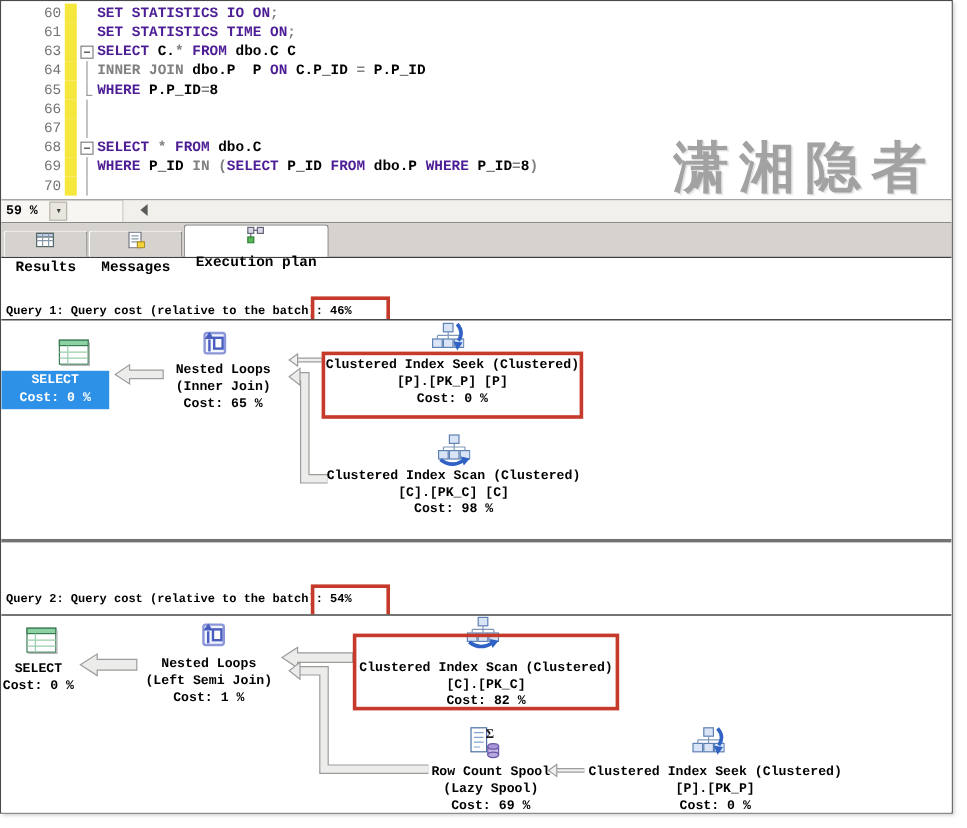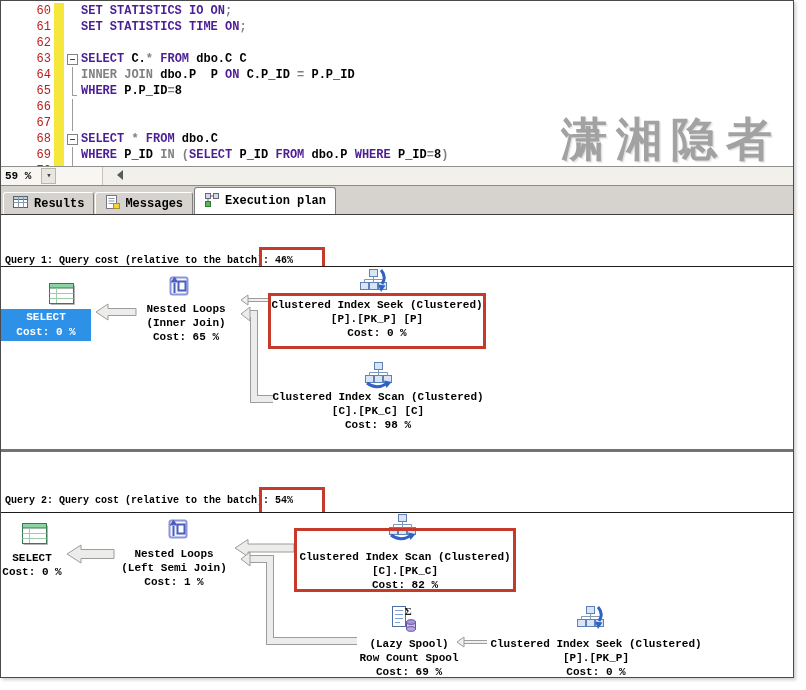--- a/index.html
+++ b/index.html
@@ -4,21 +4,21 @@
 <style>
   html,body{margin:0;padding:0;background:#fff;}
   body{width:806px;height:690px;position:relative;font-family:"Liberation Mono","DejaVu Sans Mono",monospace;}
   .window{position:absolute;left:0;top:0;width:792px;height:676px;background:#fff;
           border:1px solid #4a4a4a;box-shadow:2px 2px 3px #cfcfcf;overflow:hidden;}
 
   
   .editor{position:relative;height:163px;background:#fff;overflow:hidden;padding-top:2px;
           border-bottom:1px solid #909090;}
   .crow{display:flex;height:16px;line-height:16px;font-size:12px;font-weight:bold;white-space:pre;}
-  .lnum{width:50px;flex:none;text-align:right;color:#b91c1c;font-weight:normal;padding-right:3px;}
+  .lnum{width:50px;flex:none;text-align:right;color:#737373;font-weight:normal;padding-right:3px;}
   .ybar{width:10px;flex:none;background:#F6E73C;}
   .fold{width:17px;flex:none;position:relative;}
   .fold .fbox{position:absolute;left:3px;top:3px;width:9px;height:9px;border:1px solid #828282;background:#fff;}
   .fold .fbox::after{content:'';position:absolute;left:2px;top:3.5px;width:5px;height:1px;background:#404040;}
   .fold .vline{position:absolute;left:8px;top:0;bottom:0;width:1px;background:#9c9c9c;}
   .fold .vline.end{bottom:3px;}
   .fold .tick{position:absolute;left:8px;bottom:3px;width:5px;height:1px;background:#9c9c9c;}
   .ctext{flex:1;}
   .tk-k{color:#4c1d95;}.tk-g{color:#808080;}.tk-i{color:#000;}
 
@@ -34,21 +34,21 @@
                 background:#E8E6DE;border:1px solid #b9b6ac;}
   .hscroll{flex:1;position:relative;background:#F1F0EB;}
   .sbtn{position:absolute;left:14px;top:3px;width:0;height:0;border-top:5px solid transparent;
         border-bottom:5px solid transparent;border-right:6px solid #5a5a5a;}
 
   
   .tabstrip{height:28px;background:#D6D3CE;display:flex;align-items:flex-end;padding-left:2px;
             border-bottom:1px solid #3c3c3c;}
   .tab{height:21px;display:flex;align-items:center;gap:5px;padding:0 9px;margin-right:1px;
        background:#D6D3CE;border:1px solid #fff;border-right-color:#7f7f7f;border-bottom:none;
-       border-radius:3px 3px 0 0;font-size:12px;font-weight:bold;color:#000;cursor:default;}
+       border-radius:3px 3px 0 0;font-size:12px;font-weight:bold;color:#000;cursor:default;flex-direction:column;}
   .tab.active{height:26px;background:#fff;border-color:#7f7f7f;border-bottom:none;}
 
   
   .planpane{background:#fff;}
   .qheader{background:#fff;padding-left:4px;font-weight:bold;white-space:pre;overflow:hidden;}
   .qh1{height:50px;padding-top:1px;}
   .qh1 .qh-line{line-height:17px;}
   .qh2{height:56px;padding-top:4px;border-top:3px solid #737373;}
   .qh2 .qh-line{line-height:18px;}
   .qh-line{font-size:10px;}
@@ -67,21 +67,20 @@
   .redrect{position:absolute;z-index:5;border:3px solid #C53A2A;}
 </style>
 </head>
 <body>
 
 <div class="window">
 
   <div class="editor" id="editor">
       <div class="crow"><span class="lnum">60</span><span class="ybar"></span><span class="fold"></span><span class="ctext"><span class="tk-k">SET STATISTICS IO ON</span><span class="tk-g">;</span></span></div>
       <div class="crow"><span class="lnum">61</span><span class="ybar"></span><span class="fold"></span><span class="ctext"><span class="tk-k">SET STATISTICS TIME ON</span><span class="tk-g">;</span></span></div>
-      <div class="crow"><span class="lnum">62</span><span class="ybar"></span><span class="fold"></span><span class="ctext"></span></div>
       <div class="crow"><span class="lnum">63</span><span class="ybar"></span><span class="fold"><span class="fbox"></span></span><span class="ctext"><span class="tk-k">SELECT</span><span class="tk-i"> C.</span><span class="tk-g">*</span><span class="tk-k"> FROM</span><span class="tk-i"> dbo.C C</span></span></div>
       <div class="crow"><span class="lnum">64</span><span class="ybar"></span><span class="fold"><span class="vline"></span></span><span class="ctext"><span class="tk-g">INNER JOIN</span><span class="tk-i"> dbo.P  P </span><span class="tk-k">ON</span><span class="tk-i"> C.P_ID </span><span class="tk-g">=</span><span class="tk-i"> P.P_ID</span></span></div>
       <div class="crow"><span class="lnum">65</span><span class="ybar"></span><span class="fold"><span class="vline end"></span><span class="tick"></span></span><span class="ctext"><span class="tk-k">WHERE</span><span class="tk-i"> P.P_ID</span><span class="tk-g">=</span><span class="tk-i">8</span></span></div>
       <div class="crow"><span class="lnum">66</span><span class="ybar"></span><span class="fold"><span class="vline"></span></span><span class="ctext"></span></div>
       <div class="crow"><span class="lnum">67</span><span class="ybar"></span><span class="fold"><span class="vline"></span></span><span class="ctext"></span></div>
       <div class="crow"><span class="lnum">68</span><span class="ybar"></span><span class="fold"><span class="fbox"></span></span><span class="ctext"><span class="tk-k">SELECT </span><span class="tk-g">*</span><span class="tk-k"> FROM</span><span class="tk-i"> dbo.C</span></span></div>
       <div class="crow"><span class="lnum">69</span><span class="ybar"></span><span class="fold"><span class="vline"></span></span><span class="ctext"><span class="tk-k">WHERE</span><span class="tk-i"> P_ID </span><span class="tk-g">IN (</span><span class="tk-k">SELECT</span><span class="tk-i"> P_ID </span><span class="tk-k">FROM</span><span class="tk-i"> dbo.P </span><span class="tk-k">WHERE</span><span class="tk-i"> P_ID</span><span class="tk-g">=</span><span class="tk-i">8</span><span class="tk-g">)</span></span></div>
       <div class="crow"><span class="lnum">70</span><span class="ybar"></span><span class="fold"><span class="vline"></span></span><span class="ctext"></span></div>
     </div>
   <div class="watermark">潇湘隐者</div>
@@ -225,21 +224,21 @@
           </svg></div>
         <div class="pnode" style="left:284px;top:37px"><div class="pl">Clustered Index Scan (Clustered)</div><div class="pl">[C].[PK_C]</div><div class="pl">Cost: 82 %</div></div>
         <div class="picon" style="left:389px;top:92px"><svg width="28" height="28">
             <rect x="2.5" y="1.5" width="13" height="20" fill="#fff" stroke="#4A6FA5"></rect>
             <path d="M5,5.5 h8 M5,9.5 h8 M5,13.5 h8 M5,17.5 h5" stroke="#7FA3D0" fill="none"></path>
             <text x="14.5" y="10" font-size="11" font-weight="bold" fill="#1a1a1a" font-family="serif">Σ</text>
             <rect x="16.5" y="17" width="9" height="7" fill="#C9BCE9" stroke="#6A55A8"></rect>
             <ellipse cx="21" cy="17" rx="4.5" ry="2.3" fill="#A795D6" stroke="#6A55A8"></ellipse>
             <ellipse cx="21" cy="24" rx="4.5" ry="2.3" fill="#B8A8E0" stroke="#6A55A8"></ellipse>
           </svg></div>
-        <div class="pnode" style="left:288px;top:124px"><div class="pl">(Lazy Spool)</div><div class="pl">Row Count Spool</div><div class="pl">Cost: 69 %</div></div>
+        <div class="pnode" style="left:288px;top:124px"><div class="pl">Row Count Spool</div><div class="pl">(Lazy Spool)</div><div class="pl">Cost: 69 %</div></div>
         <div class="picon" style="left:575px;top:92px"><svg width="28" height="28">
             <g stroke="#5E81B5" fill="#D9E5F6">
               <rect x="10.5" y="1.5" width="8" height="7"></rect>
               <rect x="1.5" y="14.5" width="8" height="7"></rect>
               <rect x="10.5" y="14.5" width="8" height="7"></rect>
               <rect x="19.5" y="14.5" width="8" height="7"></rect>
             </g>
             <path d="M14.5,8.5 v3 M5.5,11.5 h18 M5.5,11.5 v3 M14.5,11.5 v3 M23.5,11.5 v3" stroke="#8098B8" fill="none"></path>
             <path d="M22,2 q6,7 1,14" stroke="#2F62C4" stroke-width="3" fill="none"></path>
             <polygon points="22,24 19,16.5 26.5,17.5" fill="#2F62C4"></polygon>

